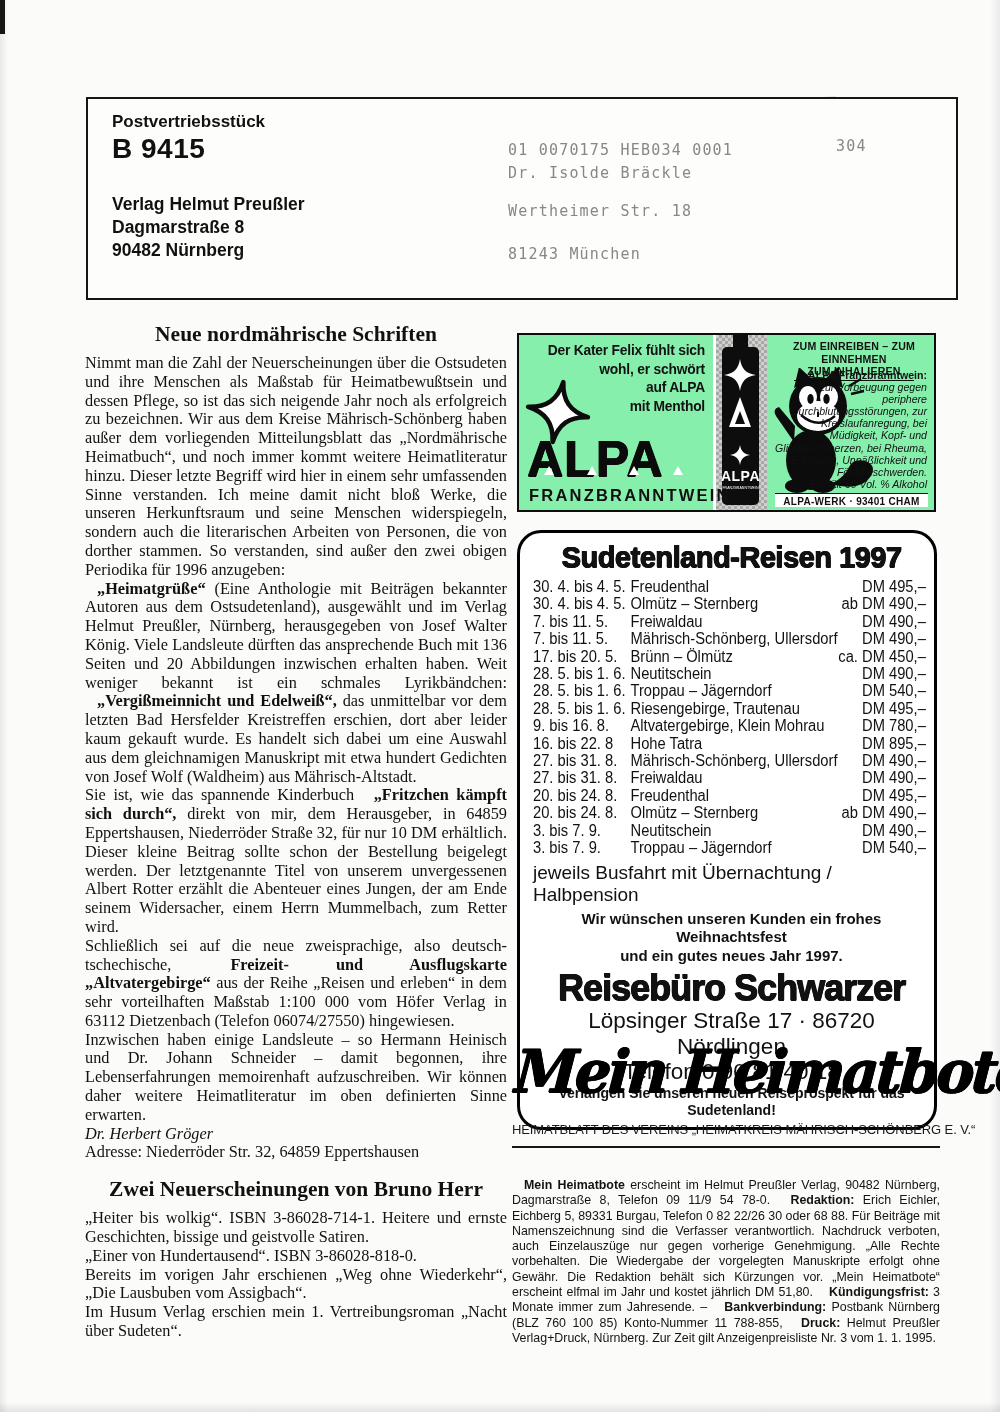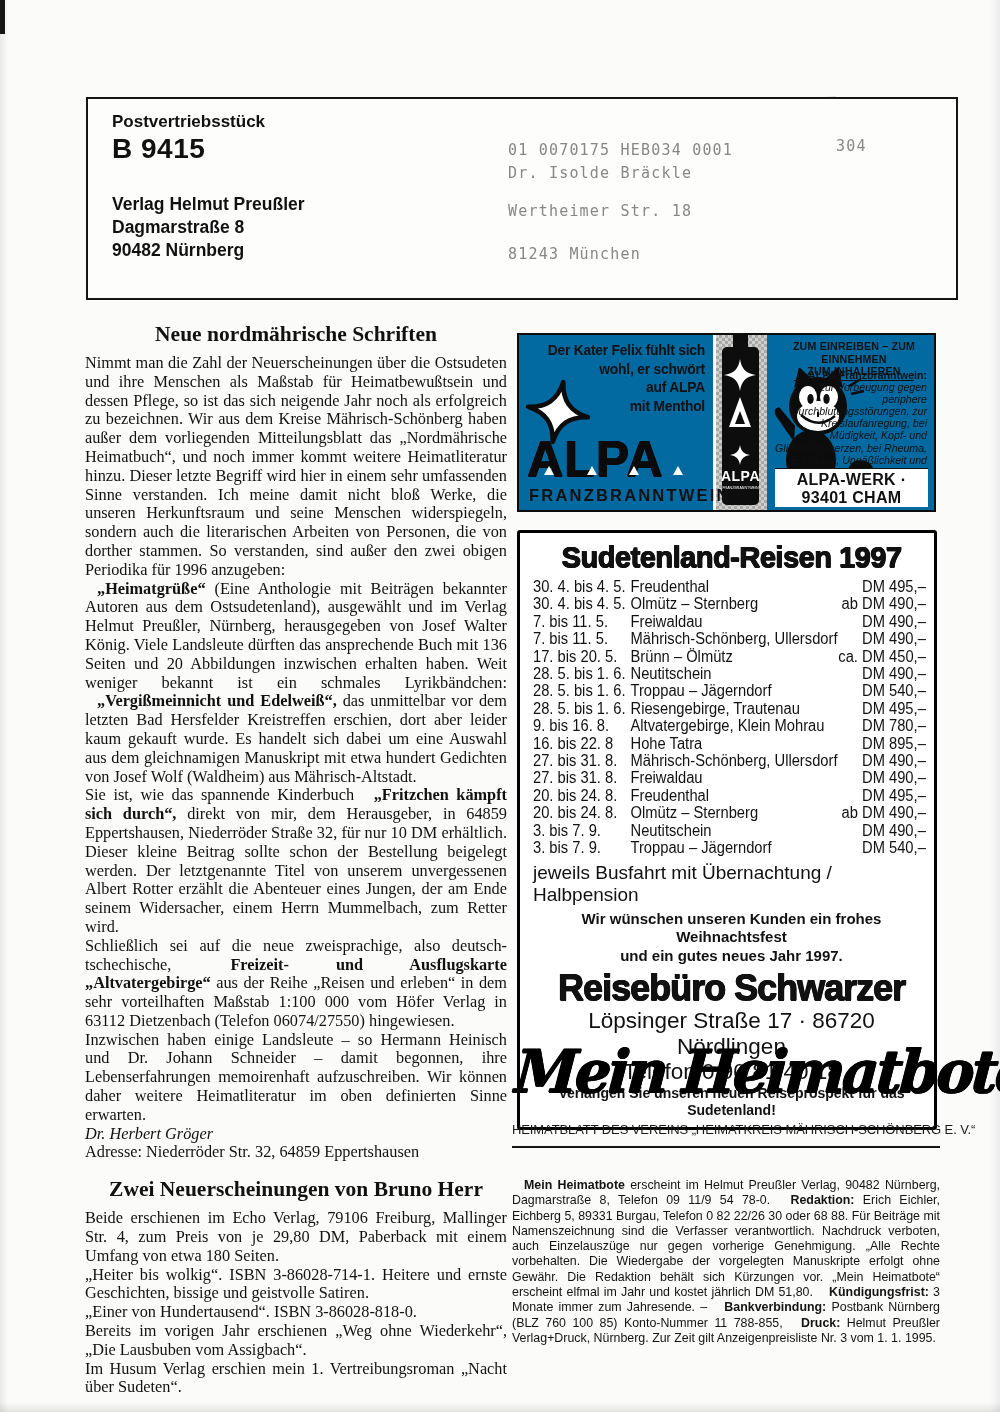--- a/index.html
+++ b/index.html
@@ -32,41 +32,41 @@
   
   .left-col { position:absolute; left:85px; top:322px; width:422px; font-family:"Liberation Serif", serif; font-size:16.3px; line-height:18.8px; text-align:justify; }
   .left-col h1, .left-col h2 { font-size:21.5px; line-height:25px; text-align:center; margin:0 0 7px 0; font-weight:bold; }
   .left-col h2 { margin-top:15px; }
   .left-col p { margin:0; }
   .sig { margin-left:148px; text-align:left; }
   .sig-name { font-style:italic; }
   .b { font-weight:bold;margin-left:12px; }
 
   
-  .alpa-ad { position:absolute; left:517px; top:333px; width:419px; height:179px; border:2px solid #0d0d0d; background:#0369a1; display:flex; box-sizing:border-box; }
+  .alpa-ad { position:absolute; left:517px; top:333px; width:419px; height:179px; border:2px solid #0d0d0d; background:#86efac; display:flex; box-sizing:border-box; }
   .alpa-left { width:194px; position:relative; padding:7px 8px 4px 10px; box-sizing:border-box; }
   .alpa-headline { font-size:13.8px; line-height:18.5px; font-weight:bold; text-align:right; white-space:pre-line; letter-spacing:-.2px; }
   .alpa-star { position:absolute; left:6px; top:44px; }
   .fat { text-shadow:.7px 0 currentColor, -.5px 0 currentColor, 0 .5px currentColor, .5px .5px currentColor; }
   .alpa-brand { position:absolute; left:8px; bottom:26px; font-size:50px; line-height:50px; font-weight:900; letter-spacing:1px; color:#0b0b0b; }
   .alpa-brand .tri { position:absolute; bottom:9px; width:0; height:0; border-left:5px solid transparent; border-right:5px solid transparent; border-bottom:9px solid #fff; }
   .tri1{left:17px;} .tri2{left:60px;} .tri3{left:102px;} .tri4{left:146px;}
   .alpa-product { position:absolute; left:10px; bottom:5px; font-size:16.5px; font-weight:bold; letter-spacing:2.2px; }
   .alpa-bottle { width:54px; flex:none; }
   .alpa-right { flex:1; position:relative; padding:5px 6px 4px 13px; box-sizing:border-box; }
   .usage-head { font-size:10.6px; line-height:12.5px; font-weight:bold; text-align:center; letter-spacing:.2px; }
   .usage-rule { width:120px; border-top:1.5px solid #111; margin:2px auto 3px auto; }
   .claim { position:absolute; right:7px; top:34px; width:153px; text-align:right; font-size:10.6px; line-height:12.1px; }
   .claim-title { font-weight:bold; }
   .claim-text { font-style:italic; white-space:pre-line; }
   .cat { position:absolute; left:-6px; bottom:16px; }
-  .maker { position:absolute; left:8px; right:6px; bottom:3px; border-top:1.5px solid #111; padding-top:2px; font-size:16px; font-weight:bold; text-align:center; letter-spacing:.3px; background:#fff;margin-top:44px; }
-
-  
-  .travel-box { position:absolute; left:517px; top:530px; width:420px; box-sizing:border-box; border:3px solid #000; border-radius:3px; background:#fff; padding:8px 4px 8px 13px; }
+  .maker { position:absolute; left:8px; right:6px; bottom:3px; border-top:1.5px solid #111; padding-top:2px; font-size:10px; font-weight:bold; text-align:center; letter-spacing:.3px; background:#fff;margin-top:44px; }
+
+  
+  .travel-box { position:absolute; left:517px; top:530px; width:420px; box-sizing:border-box; border:3px solid #000; border-radius:24px; background:#fff; padding:8px 4px 8px 13px; }
   .travel-title { font-size:29px; line-height:33px; font-weight:900; text-align:center; letter-spacing:-.5px; margin-bottom:4px; }
   .trips { width:427px; transform:scaleX(.92); transform-origin:0 50%; font-size:16px; line-height:17.4px; }
   .trip-row { display:grid; grid-template-columns:102px 1fr max-content; column-gap:4px; white-space:nowrap; }
   .t-price { text-align:right; }
   .travel-note { text-align:left; font-size:19px; margin:5px 0 4px 0; }
   .travel-greeting { text-align:center; font-size:15px; line-height:18.5px; font-weight:bold; white-space:pre-line; margin-bottom:3px; }
   .agency { text-align:center; font-size:36px; line-height:40px; font-weight:900; letter-spacing:-1px; }
   .agency-addr { text-align:center; font-size:22.5px; line-height:26px; }
   .agency-phone { text-align:center; font-size:22.5px; line-height:24px; }
   .agency-cta { text-align:center; font-size:14px; line-height:17px; font-weight:bold; margin-top:1px; }
@@ -108,21 +108,20 @@
     <h1>Neue nordmährische Schriften</h1>
     <p><span>Nimmt man die Zahl der Neuerscheinungen über die Ostsudeten und ihre Menschen als Maßstab für Heimatbewußtsein und dessen Pflege, so ist das sich neigende Jahr noch als erfolgreich zu bezeichnen. Wir aus dem Kreise Mährisch-Schönberg haben außer dem vorliegenden Mitteilungsblatt das „Nordmährische Heimatbuch“, und noch immer kommt weitere Heimatliteratur hinzu. Dieser letzte Begriff wird hier in einem sehr umfassenden Sinne verstanden. Ich meine damit nicht bloß Werke, die unseren Herkunftsraum und seine Menschen widerspiegeln, sondern auch die literarischen Arbeiten von Personen, die von dorther stammen. So verstanden, sind außer den zwei obigen Periodika für 1996 anzugeben:</span></p>
     <p><span class="b">„Heimatgrüße“</span><span> (Eine Anthologie mit Beiträgen bekannter Autoren aus dem Ostsudetenland), ausgewählt und im Verlag Helmut Preußler, Nürnberg, herausgegeben von Josef Walter König. Viele Landsleute dürften das ansprechende Buch mit 136 Seiten und 20 Abbildungen inzwischen erhalten haben. Weit weniger bekannt ist ein schmales Lyrikbändchen: </span><span class="b">„Vergißmeinnicht und Edelweiß“,</span><span> das unmittelbar vor dem letzten Bad Hersfelder Kreistreffen erschien, dort aber leider kaum gekauft wurde. Es handelt sich dabei um eine Auswahl aus dem gleichnamigen Manuskript mit etwa hundert Gedichten von Josef Wolf (Waldheim) aus Mährisch-Altstadt.</span></p>
     <p><span>Sie ist, wie das spannende Kinderbuch </span><span class="b">„Fritzchen kämpft sich durch“,</span><span> direkt von mir, dem Herausgeber, in 64859 Eppertshausen, Niederröder Straße 32, für nur 10 DM erhältlich. Dieser kleine Beitrag sollte schon der Bestellung beigelegt werden. Der letztgenannte Titel von unserem unvergessenen Albert Rotter erzählt die Abenteuer eines Jungen, der am Ende seinem Widersacher, einem Herrn Mummelbach, zum Retter wird.</span></p>
     <p><span>Schließlich sei auf die neue zweisprachige, also deutsch-tschechische, </span><span class="b">Freizeit- und Ausflugskarte „Altvatergebirge“</span><span> aus der Reihe „Reisen und erleben“ in dem sehr vorteilhaften Maßstab 1:100 000 vom Höfer Verlag in 63112 Dietzenbach (Telefon 06074/27550) hingewiesen.</span></p>
     <p><span>Inzwischen haben einige Landsleute – so Hermann Heinisch und Dr. Johann Schneider – damit begonnen, ihre Lebenserfahrungen memoirenhaft aufzuschreiben. Wir können daher weitere Heimatliteratur im oben definierten Sinne erwarten.</span></p>
     <p class="sig sig-name">Dr. Herbert Gröger</p>
     <p class="sig">Adresse: Niederröder Str. 32, 64859 Eppertshausen</p>
 
     <h2>Zwei Neuerscheinungen von Bruno Herr</h2>
-    <p>Beide erschienen im Echo Verlag, 79106 Freiburg, Mallinger Str. 4, zum Preis von je 29,80 DM, Paberback mit einem Umfang von etwa 180 Seiten.</p>
     <p>„Heiter bis wolkig“. ISBN 3-86028-714-1. Heitere und ernste Geschichten, bissige und geistvolle Satiren.</p>
     <p>„Einer von Hundertausend“. ISBN 3-86028-818-0.</p>
     <p>Bereits im vorigen Jahr erschienen „Weg ohne Wiederkehr“, „Die Lausbuben vom Assigbach“.</p>
     <p>Im Husum Verlag erschien mein 1. Vertreibungsroman „Nacht über Sudeten“.</p>
   </div>
 
   <div class="alpa-ad">
     <div class="alpa-left">
       <div class="alpa-headline">Der Kater Felix fühlt sich
 wohl, er schwört

